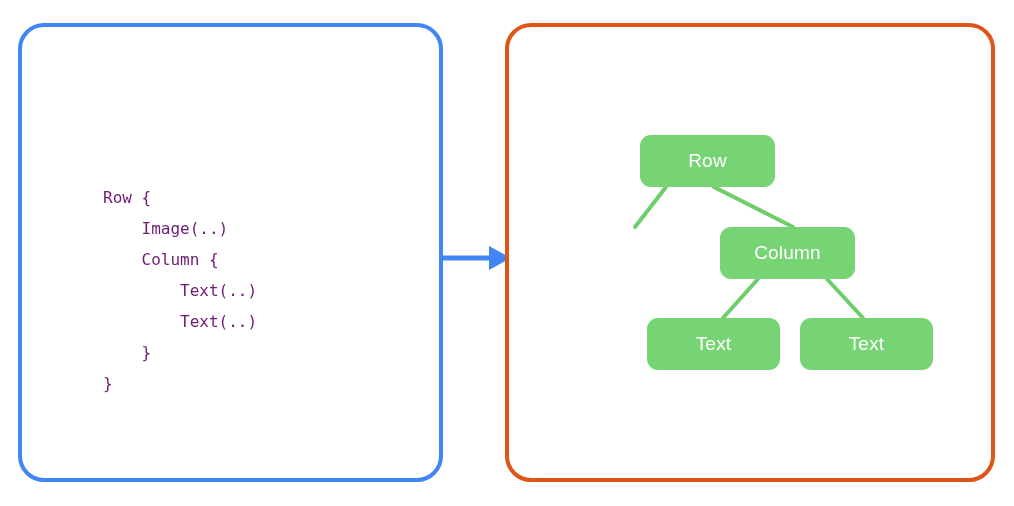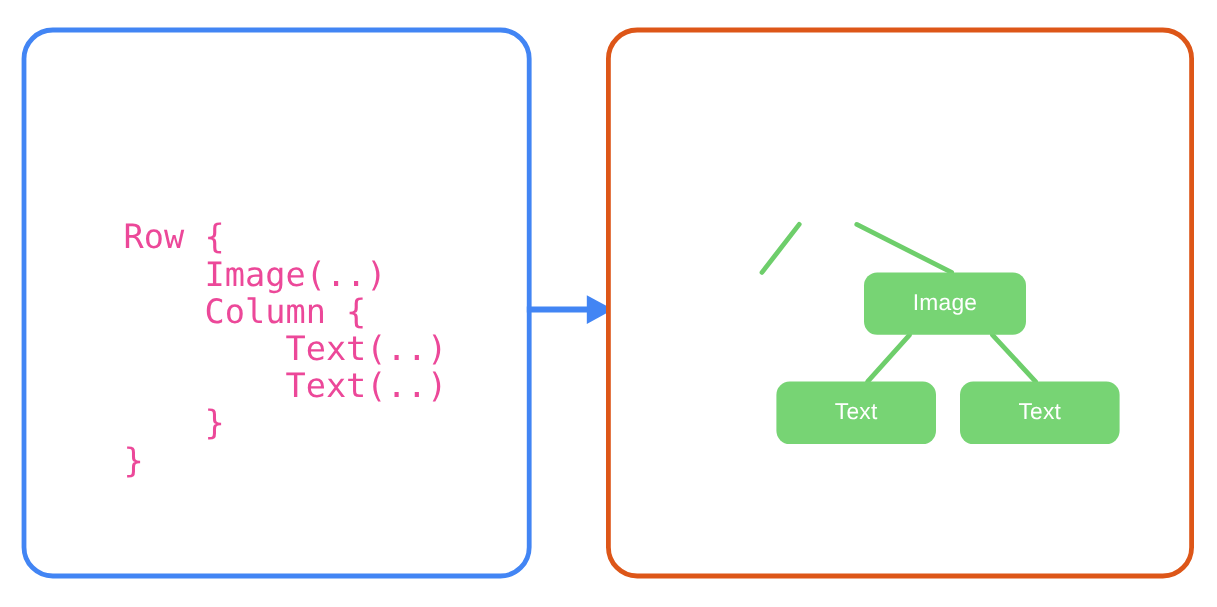--- a/index.html
+++ b/index.html
@@ -42,23 +42,23 @@
     border-color: #dd5618;
   }
 
   
   #code-block {
     position: absolute;
     left: 81px;
     top: 155px;
     margin: 0;
     font-family: "DejaVu Sans Mono", "Liberation Mono", monospace;
-    font-size: 28px;
+    font-size: 16px;
     line-height: 31px;
-    color: #ec4899;
+    color: #701a75;
     white-space: pre;
     letter-spacing: 0px;
   }
 
   
   #arrow {
     position: absolute;
     left: 437px;
     top: 238px;
     width: 76px;
@@ -121,21 +121,22 @@
 
     <line x1="161" y1="164" x2="130" y2="204" stroke="#6ece6b" stroke-width="4" stroke-linecap="round"></line>
 
     <line x1="209" y1="164" x2="288" y2="204" stroke="#6ece6b" stroke-width="4" stroke-linecap="round"></line>
 
     <line x1="253" y1="256" x2="218" y2="295" stroke="#6ece6b" stroke-width="4" stroke-linecap="round"></line>
 
     <line x1="322" y1="256" x2="358" y2="295" stroke="#6ece6b" stroke-width="4" stroke-linecap="round"></line>
   </svg>
 
+  <div class="node" id="node-row">Row</div>
 
 
-  <div class="node" id="node-column">Image</div>
+  <div class="node" id="node-column">Column</div>
 
   <div class="node" id="node-text1">Text</div>
 
   <div class="node" id="node-text2">Text</div>
 
 </div>
 
 </body></html>

